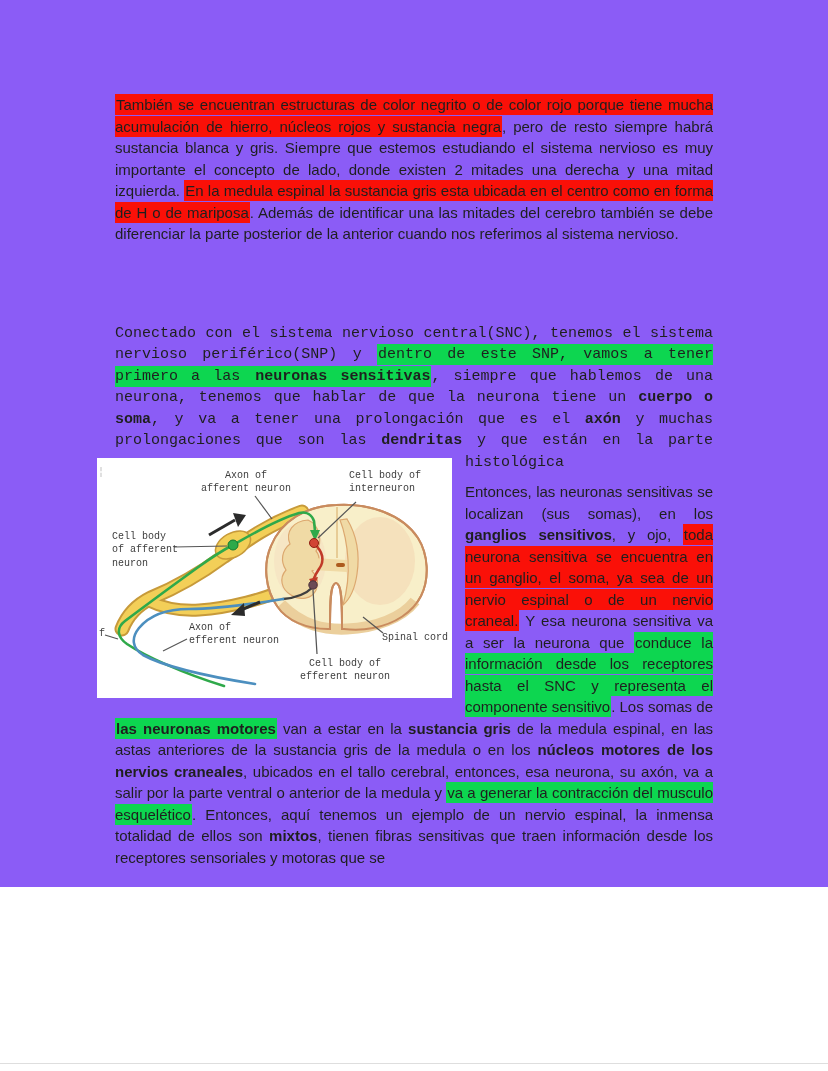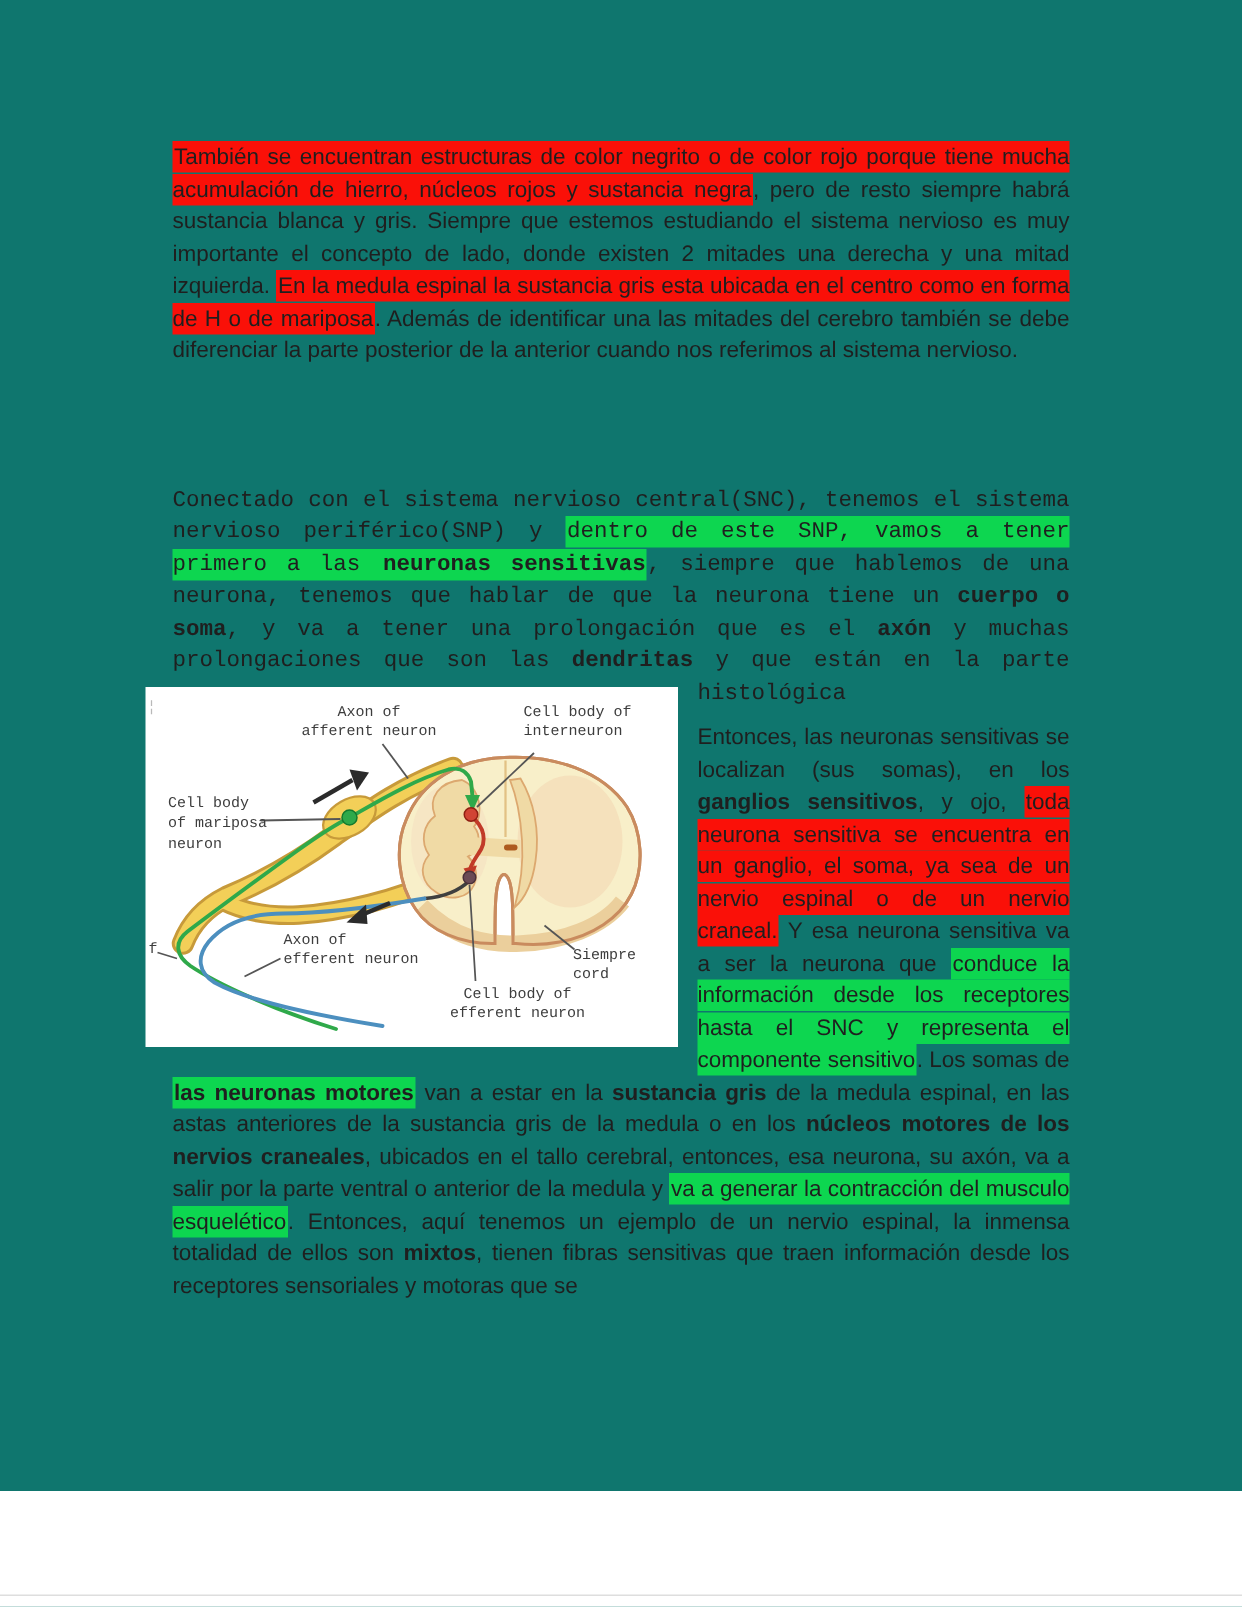--- a/index.html
+++ b/index.html
@@ -1,21 +1,21 @@
 <!DOCTYPE html>
 <html style="--hl-red: #fa1008; --hl-green: #0dd650; --ink: #1f1f1f;"><head>
 <meta charset="utf-8">
 <style>
   html,body { margin:0; padding:0; background:#ffffff; }
   body {
     width:828px; height:1071px; overflow:hidden; position:relative;
     font-family:"Liberation Sans", sans-serif;
     -webkit-font-smoothing:antialiased;
   }
-  .page { position:relative; width:828px; height:994px; background:#0f766e; }
+  .page { position:relative; width:828px; height:887px; background:#8b5cf6; }
   .content {
     position:absolute; left:115px; top:0; width:598px; padding-top:94px;
     font-size:15px; line-height:21.5px; color:var(--ink,#222);
     text-align:justify;
   }
   p { margin:0 0 8px 0; }
   p.gap-before { margin-top:78px;font-family:Liberation Mono, monospace; }
   .b { font-weight:bold; }
   .hl-red  { background:var(--hl-red,#fa0f08);  padding:2px 1px; }
   .hl-green{ background:var(--hl-green,#0dd650); padding:2px 1px; }
@@ -100,27 +100,27 @@
             <path d="M 220 196 L 216 132"></path>
             <path d="M 286 175 L 266 159"></path>
             <path d="M 8 177 L 21 181"></path>
           </g>
         </svg>
           <span class="fig-label center" style="left:101px; top:11px; width:96px;">Axon of
 afferent neuron</span>
           <span class="fig-label" style="left:252px; top:11px;">Cell body of
 interneuron</span>
           <span class="fig-label" style="left:15px; top:72px;">Cell body
-of mariposa
+of afferent
 neuron</span>
           <span class="fig-label" style="left:92px; top:163px;">Axon of
 efferent neuron</span>
           <span class="fig-label center" style="left:202px; top:199px; width:92px;">Cell body of
 efferent neuron</span>
-          <span class="fig-label" style="left:285px; top:173px;">Siempre cord</span>
+          <span class="fig-label" style="left:285px; top:173px;">Spinal cord</span>
           <span class="fig-label" style="left:2px; top:169px;">f</span>
           <span class="artifact" style="left:1px; top:10px;">¦</span>
         </span>
     </p>
 
     <p>
       <span><span>Entonces, las neuronas sensitivas se localizan (sus somas), en los </span><span class="b">ganglios sensitivos</span><span>, y ojo, </span><span class="hl-red">toda neurona sensitiva se encuentra en un ganglio, el soma, ya sea de un nervio espinal o de un nervio craneal.</span><span> Y esa neurona sensitiva va a ser la neurona que </span><span class="hl-green">conduce la información desde los receptores hasta el SNC y representa el componente sensitivo</span><span>. Los somas de </span><span class="hl-green b">las neuronas motores</span><span> van a estar en la </span><span class="b">sustancia gris</span><span> de la medula espinal, en las astas anteriores de la sustancia gris de la medula o en los </span><span class="b">núcleos motores de los nervios craneales</span><span>, ubicados en el tallo cerebral, entonces, esa neurona, su axón, va a salir por la parte ventral o anterior de la medula y </span><span class="hl-green">va a generar la contracción del musculo esquelético</span><span>. Entonces, aquí tenemos un ejemplo de un nervio espinal, la inmensa totalidad de ellos son </span><span class="b">mixtos</span><span>, tienen fibras sensitivas que traen información desde los receptores sensoriales y motoras que se</span></span>
     </p>
 
   </div>

